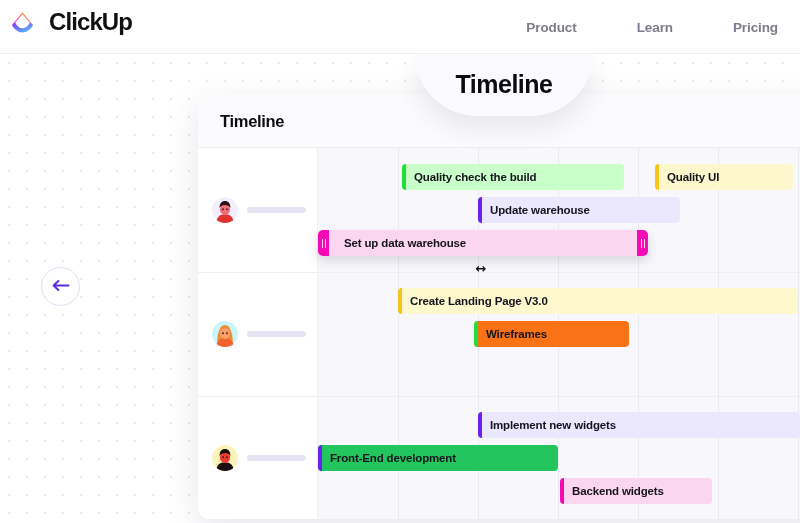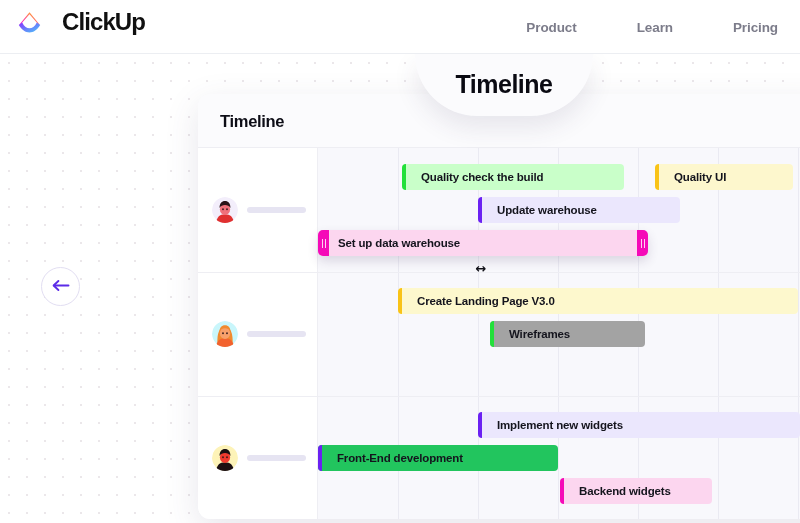--- a/index.html
+++ b/index.html
@@ -25,24 +25,24 @@
     position: absolute;
     left: 0; top: 0;
     width: 800px; height: 54px;
     background: #ffffff;
     border-bottom: 1px solid #eceef2;
     z-index: 40;
   }
 
   .brand {
     position: absolute;
-    left: 17px; top: 9px;
+    left: 10px; top: 9px;
     display: flex;
     align-items: flex-start;
-    gap: 20px;
+    gap: 14px;
   }
   .brand-mark {
     position: relative;
     width: 25px; height: 25px;
   }
   .brand-word {
     font-size: 24px;
     font-weight: bold;
     letter-spacing: -0.9px;
     color: #101010;
@@ -205,21 +205,21 @@
   }
   .bar .accent {
     width: 4px;
     height: 26px;
     flex: none;
   }
   .bar .txt {
     font-size: 11.5px;
     font-weight: bold;
     color: #14141d;
-    padding-left: 15px;
+    padding-left: 8px;
     letter-spacing: -0.15px;
     white-space: nowrap;
     overflow: hidden;
   }
 
   
   .bar.selected {
     z-index: 9;
     border-radius: 5px;
     box-shadow: 0 5px 11px rgba(60,40,90,0.16);
@@ -232,21 +232,21 @@
     align-items: center;
     justify-content: center;
     gap: 2px;
   }
   .bar.selected .handle i {
     display: block;
     width: 1px;
     height: 9px;
     background: rgba(255,255,255,0.82);
   }
-  .bar.selected .txt { padding-left: 9px; }
+  .bar.selected .txt { padding-left: 15px; }
 
   
   #resize-cursor {
     position: absolute;
     left: 470px; top: 261px;
     width: 22px; height: 16px;
     z-index: 25;
     font-size: 13px;
     line-height: 16px;
     text-align: center;
@@ -384,21 +384,21 @@
     <ellipse cx="11" cy="12.3" rx="0.85" ry="1.0" fill="#2b1418"></ellipse>
     <ellipse cx="15" cy="12.3" rx="0.85" ry="1.0" fill="#2b1418"></ellipse>
   </svg>
             </div>
             <div class="name-stub"></div>
           </div>
           <div class="bar" style="left: 200px; width: 400px; top: 140px; background: rgb(253, 248, 205);">
             <div class="accent" style="background: rgb(249, 195, 23);"></div>
             <span class="txt">Create Landing Page V3.0</span>
           </div>
-          <div class="bar" style="left: 292px; width: 155px; top: 173px; background: #a3a3a3;">
+          <div class="bar" style="left: 276px; width: 155px; top: 173px; background: #f97316;">
             <div class="accent" style="background: rgb(34, 224, 58);"></div>
             <span class="txt">Wireframes</span>
           </div>
           <div class="hline" style="top: 248px;"></div>
           <div class="assignee" style="top: 297px;">
             <div class="avatar">
   <svg width="26" height="26" viewBox="0 0 26 26">
     <circle cx="13" cy="13" r="13" fill="#fdf3b8"></circle>
 
     <path d="M13 17.2 C18.4 17.2 21.6 20.6 21.9 26 L4.1 26 C4.4 20.6 7.6 17.2 13 17.2 Z" fill="#1b0f12"></path>

